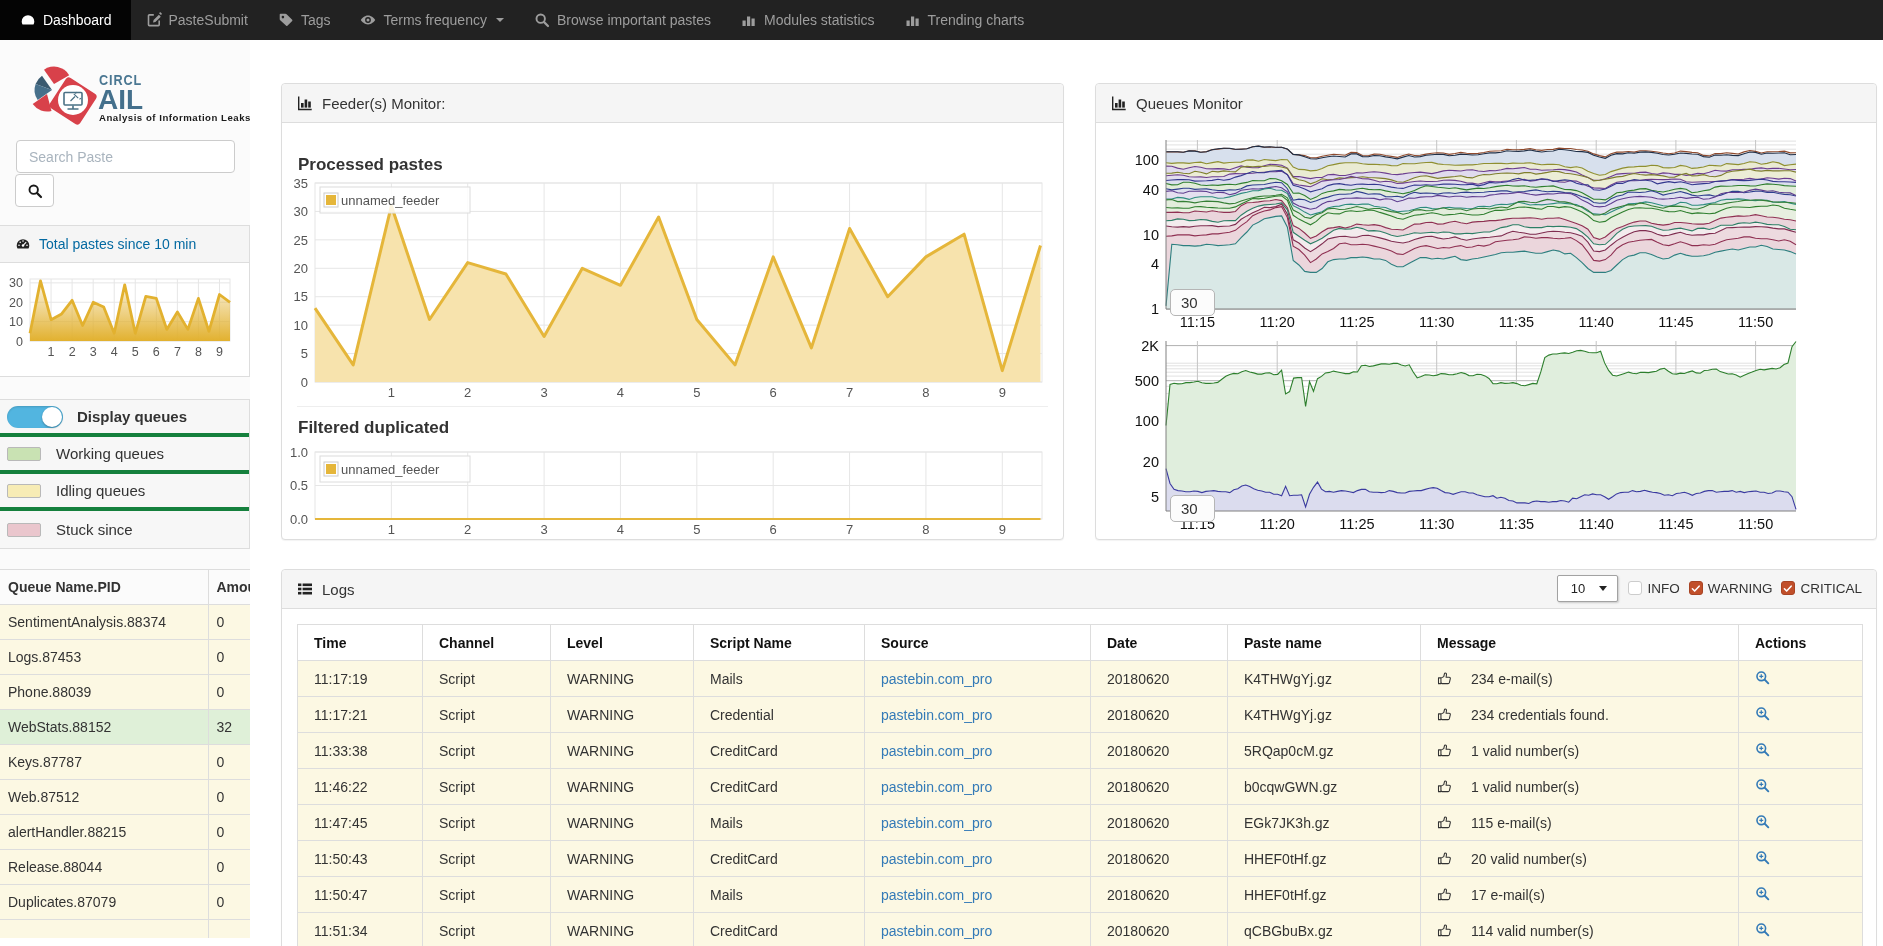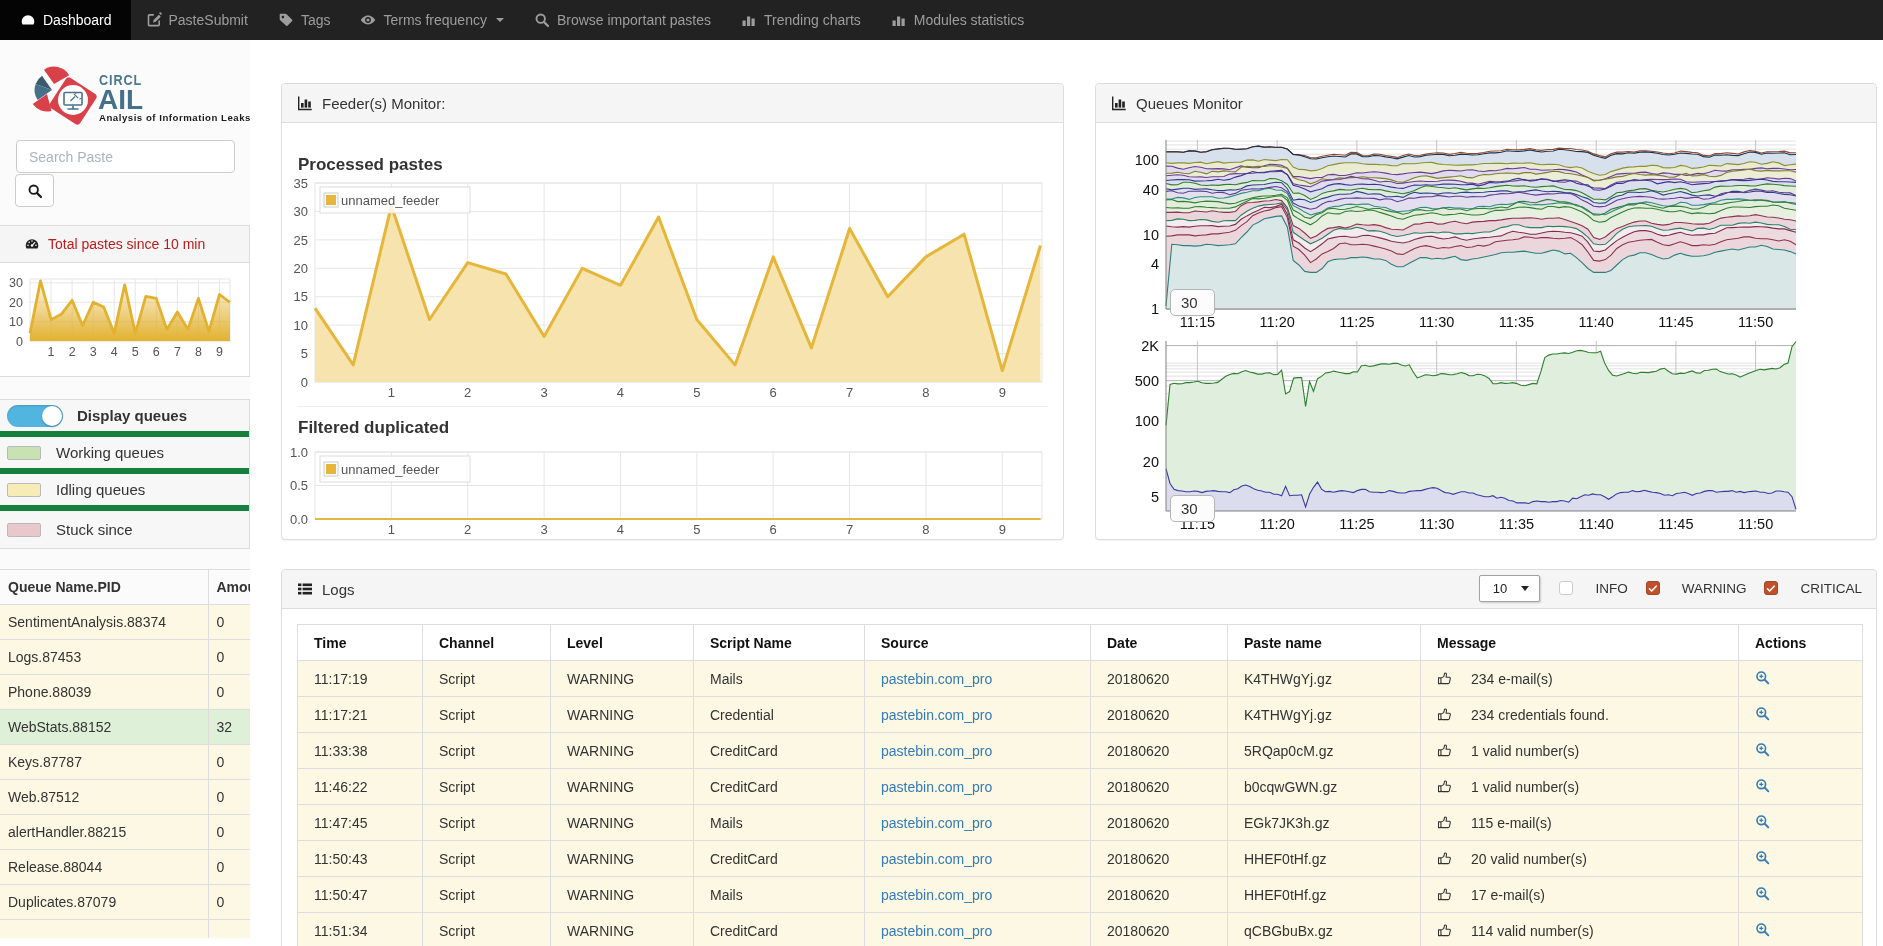--- a/index.html
+++ b/index.html
@@ -22,26 +22,26 @@
 
 .logo-wrap { padding: 16px 0 0 26px; height: 100px; }
 .search-row { padding: 0 16px; }
 .search-input { width: 219px; height: 33px; border: 1px solid #ccc; border-radius: 4px;
   padding: 6px 12px; font-size: 14px; color: #555; background: #fff; outline: none; font-family: inherit; }
 .search-input::placeholder { color: #a9b4be; }
 .search-btn { margin: 1px 0 0 -1px; width: 39px; height: 33px; background: #fff; border: 1px solid #ccc;
   border-radius: 4px; display: flex; align-items: center; justify-content: center; cursor: pointer; color: #1a1a1a; }
 .side-panel { margin-top: 18px; border-top: 1px solid #ddd; border-bottom: 1px solid #ddd;
   border-right: 1px solid #ddd; background: #fff; }
-.side-panel-heading { background: #f5f5f5; border-bottom: 1px solid #ddd; padding: 10px 24px;
-  font-size: 14px; color: #b91c1c; display: flex; align-items: center; gap: 8px; }
+.side-panel-heading { background: #f5f5f5; border-bottom: 1px solid #ddd; padding: 10px 15px;
+  font-size: 14px; color: #0369a1; display: flex; align-items: center; gap: 8px; }
 .side-panel-body { padding: 13px 10px 12px 6px; background: #fff; }
 .queues-box { margin-top: 22px; border-top: 1px solid #ddd; border-bottom: 1px solid #ddd;
   border-right: 1px solid #ddd; background: #f7f7f7; }
-.qrow { height: 37px; display: flex; align-items: center; padding: 0 10px 0 7px; border-bottom: 6px solid #15803d; }
+.qrow { height: 37px; display: flex; align-items: center; padding: 0 10px 0 7px; border-bottom: 4px solid #15803d; }
 .qrow:last-child { border-bottom: none; }
 .toggle { width: 56px; height: 22px; border-radius: 11px; background: #52b5e0; position: relative;
   box-shadow: inset 0 1px 2px rgba(0,0,0,.15); cursor: pointer; flex: 0 0 56px; }
 .toggle .knob { position: absolute; right: 1px; top: 1px; width: 20px; height: 20px; border-radius: 50%;
   background: #fff; box-shadow: 0 1px 2px rgba(0,0,0,.3); }
 .qrow .qlabel { margin-left: 15px; font-size: 15px; color: #333; }
 .qrow .qlabel.bold { font-weight: bold; margin-left: 14px; }
 .swatch { width: 34px; height: 14px; border: 1px solid #b9b9b9; border-radius: 2px; flex: 0 0 34px; }
 
 .queue-table { width: 266px; border-collapse: collapse; margin-top: 20px; table-layout: fixed; }
@@ -70,21 +70,21 @@
 
 .panel-logs { margin-top: 29px; width: 1596px; height: 391px; overflow: hidden; }
 .logs-heading { position: relative; }
 .logs-controls { position: absolute; right: 14px; top: 0; height: 36px; display: flex; align-items: center; gap: 7px; }
 .fake-select { width: 61px; height: 27px; background: #fff; border: 1px solid #a2a2a2; border-radius: 2px;
   box-shadow: 1px 1px 2px rgba(0,0,0,.18); position: relative; font-size: 13px; color: #222;
   display: flex; align-items: center; cursor: pointer; }
 .fake-select .val { width: 39px; text-align: center; }
 .fake-select .arr { width: 0; height: 0; border-left: 4.5px solid transparent; border-right: 4.5px solid transparent;
   border-top: 5px solid #222; margin-left: 2px; }
-.filter-group { display: flex; align-items: center; gap: 22px; margin-left: 12px; }
+.filter-group { display: flex; align-items: center; gap: 5px; margin-left: 3px; }
 .cbx { width: 14px; height: 14px; border-radius: 3px; display: inline-flex; align-items: center;
   justify-content: center; cursor: pointer; }
 .cbx.unchecked { background: #fff; border: 1px solid #ccc; }
 .cbx.checked { background: #c14f2a; border: 1px solid #a84424; }
 .filter-label { font-size: 13.5px; color: #333; }
 .logs-body { padding: 15px; }
 .logs-table { width: 1565px; border-collapse: collapse; table-layout: fixed; }
 .logs-table th, .logs-table td { border: 1px solid #ddd; padding: 8px 8px 8px 16px; font-size: 14px;
   text-align: left; height: 36px; overflow: hidden; white-space: nowrap; }
 .logs-table th { background: #fff; font-weight: bold; color: #111; }
@@ -152,31 +152,31 @@
         <span>Browse important pastes</span>
       </div>
       <div class="nav-item">
         <span class="icn">
           <svg width="16" height="16" viewBox="0 0 16 16">
             <rect x="1.5" y="8.5" width="3.2" height="5.5" fill="currentColor"></rect>
             <rect x="6" y="4.5" width="3.2" height="9.5" fill="currentColor"></rect>
             <rect x="10.5" y="6.5" width="3.2" height="7.5" fill="currentColor"></rect>
           </svg>
         </span>
-        <span>Trending charts</span>
+        <span>Modules statistics</span>
       </div>
       <div class="nav-item">
         <span class="icn">
           <svg width="16" height="16" viewBox="0 0 16 16">
             <rect x="1.5" y="8.5" width="3.2" height="5.5" fill="currentColor"></rect>
             <rect x="6" y="4.5" width="3.2" height="9.5" fill="currentColor"></rect>
             <rect x="10.5" y="6.5" width="3.2" height="7.5" fill="currentColor"></rect>
           </svg>
         </span>
-        <span>Modules statistics</span>
+        <span>Trending charts</span>
       </div>
     </div>
 </nav>
 
 <div class="layout">
   <aside class="sidebar">
     <div class="logo-wrap">
         <svg width="226" height="80" viewBox="0 0 226 80">
   <path d="M26,34 L16.0,19.7 A17.5,17.5 0 0 0 9.6,28.0 Z" fill="#3a5a70"></path>
   <path d="M26,34 L9.6,28.0 A17.5,17.5 0 0 0 11.7,44.0 Z" fill="#47708b"></path>

